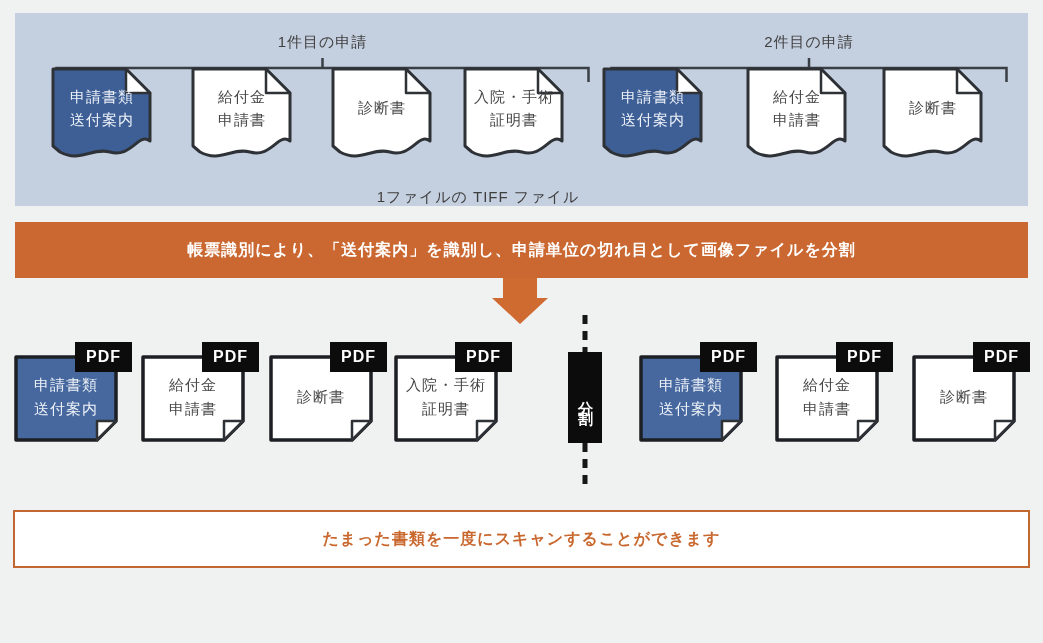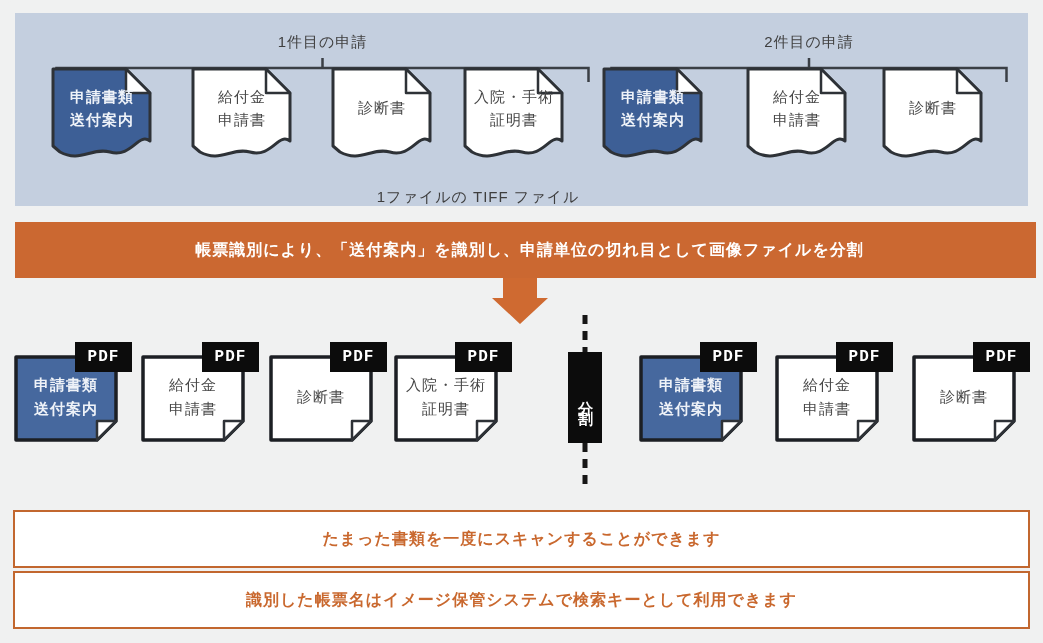--- a/index.html
+++ b/index.html
@@ -25,32 +25,32 @@
   .doc-mid .body{fill:#ffffff;stroke:#1c1f24;stroke-width:3.5;stroke-linejoin:round;}
   .doc-mid.blue .body{fill:#46689e;}
   .fold{fill:#ffffff;stroke:#2e3237;stroke-width:2.5;stroke-linejoin:round;}
   .doc-label{
     position:absolute;inset:0;display:flex;align-items:center;justify-content:center;
     text-align:center;white-space:pre-line;font-size:15px;line-height:1.55;
     color:#474747;letter-spacing:1px;
   }
   .doc-top .doc-label{padding-bottom:10px;}
   .doc-mid .doc-label{padding-bottom:4px;}
-  .blue .doc-label{color:#eef2f8;font-weight:bold;}
+  .blue .doc-label{color:#eef2f8;}
   .pdf-badge{
     position:absolute;top:0;right:-14px;width:57px;height:30px;background:#0c0c0c;
     color:#ffffff;display:flex;align-items:center;justify-content:center;
-    font-size:16px;font-weight:bold;letter-spacing:1px;z-index:3;font-family:Liberation Mono, monospace;
+    font-size:16px;font-weight:bold;letter-spacing:1px;z-index:3;
   }
   .doc-mid .shape-wrap{position:absolute;left:0;top:13px;width:104px;height:87px;}
   
   .banner{
     position:absolute;left:15px;top:222px;width:1013px;height:56px;background:#cb6831;
     color:#ffffff;display:flex;align-items:center;justify-content:center;
-    font-size:16px;font-weight:bold;letter-spacing:1px;padding-left:8px;
+    font-size:16px;font-weight:bold;letter-spacing:1px;
   }
   .arrow{position:absolute;left:486px;top:278px;width:68px;height:46px;}
   
   .dash-line{position:absolute;left:582px;top:315px;width:6px;height:172px;}
   .divider-badge{
     position:absolute;left:568px;top:352px;width:34px;height:91px;background:#0c0c0c;
     color:#ffffff;display:flex;align-items:center;justify-content:center;
     writing-mode:vertical-rl;text-orientation:upright;
     font-size:15px;font-weight:bold;letter-spacing:9px;z-index:4;
   }
@@ -221,15 +221,14 @@
       <svg viewBox="0 0 104 87" preserveAspectRatio="none">
         <path class="body" d="M2,2 L102,2 L102,66 L83,85 L2,85 Z"></path>
         <path class="fold" d="M83,85 L83,66 L102,66 Z"></path>
       </svg>
       <div class="doc-label">診断書</div>
     </div>
     <div class="pdf-badge">PDF</div>
   </div>
 
   <div class="note note-1">たまった書類を一度にスキャンすることができます</div>
-  <div class="note note-2">識別した帳票名はイメージ保管システムで検索キーとして利用できます</div>
 
 </div>
 
 </body></html>

